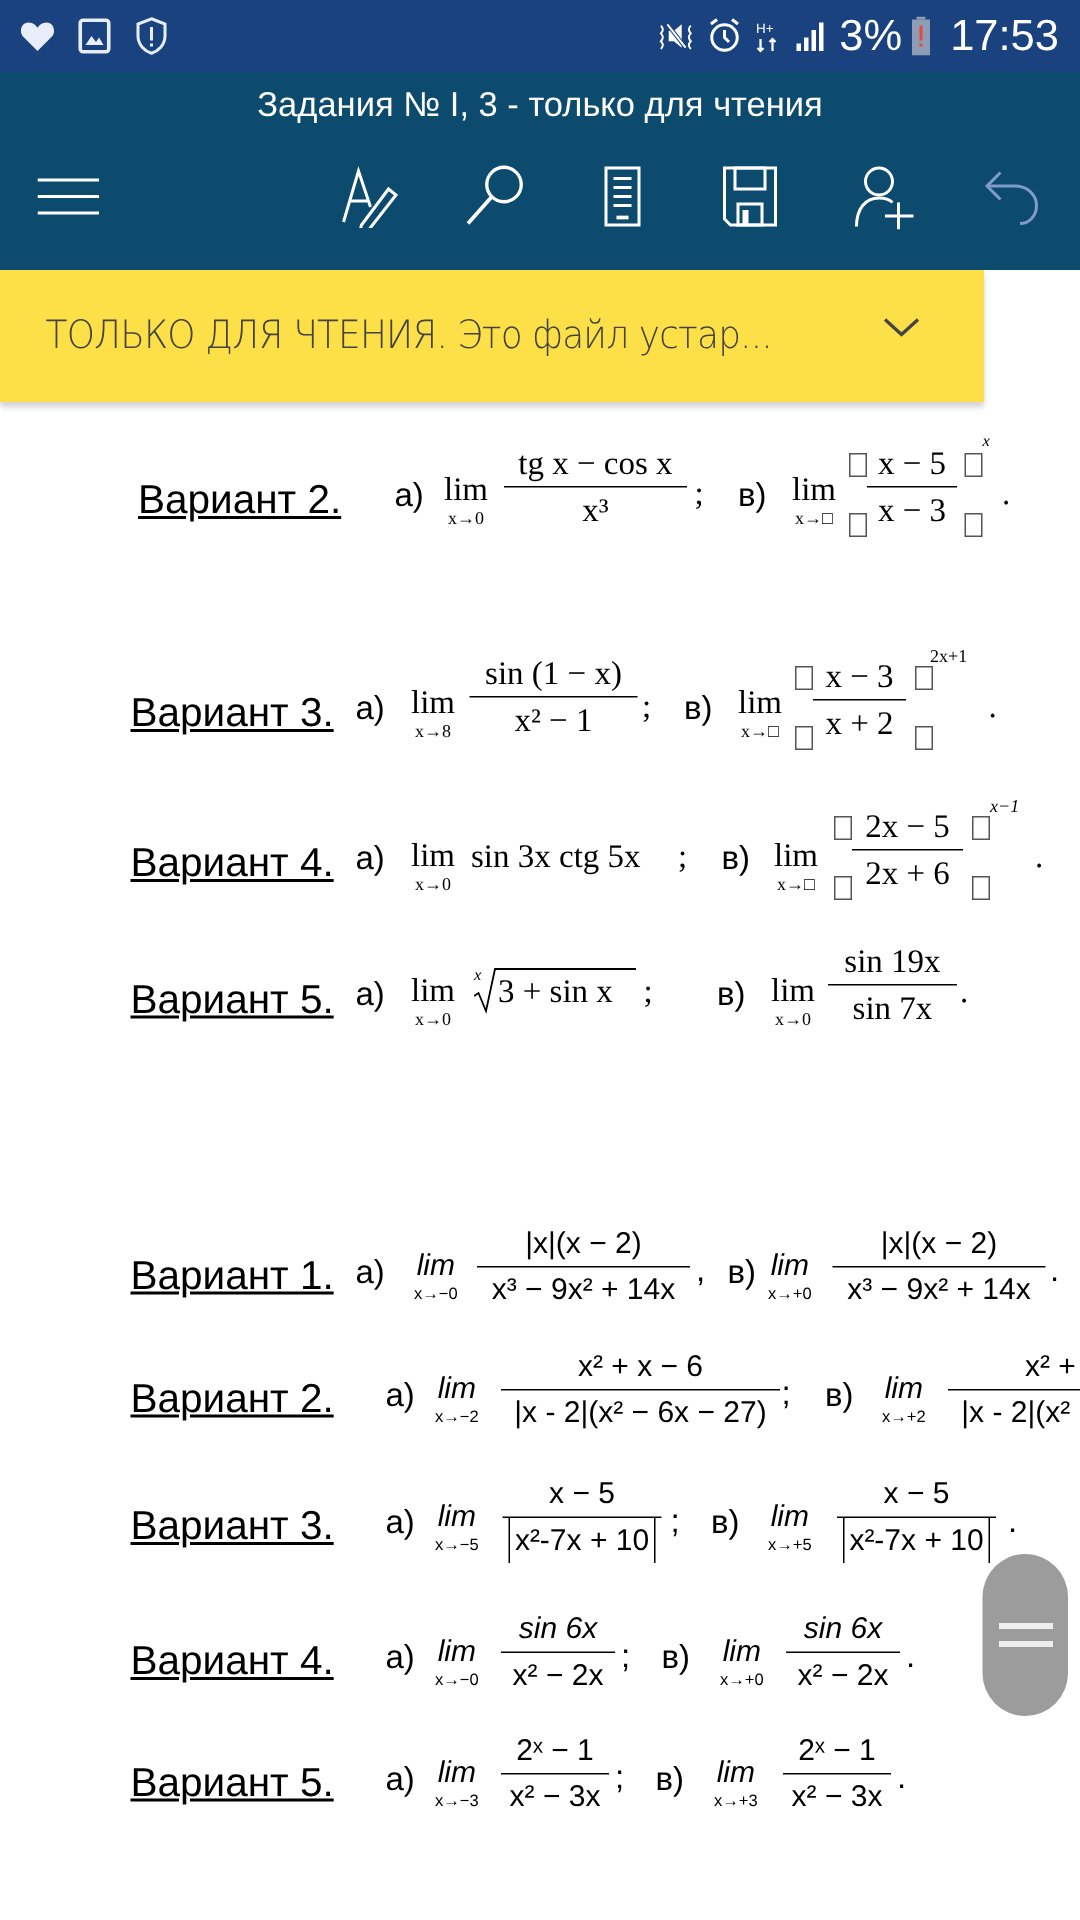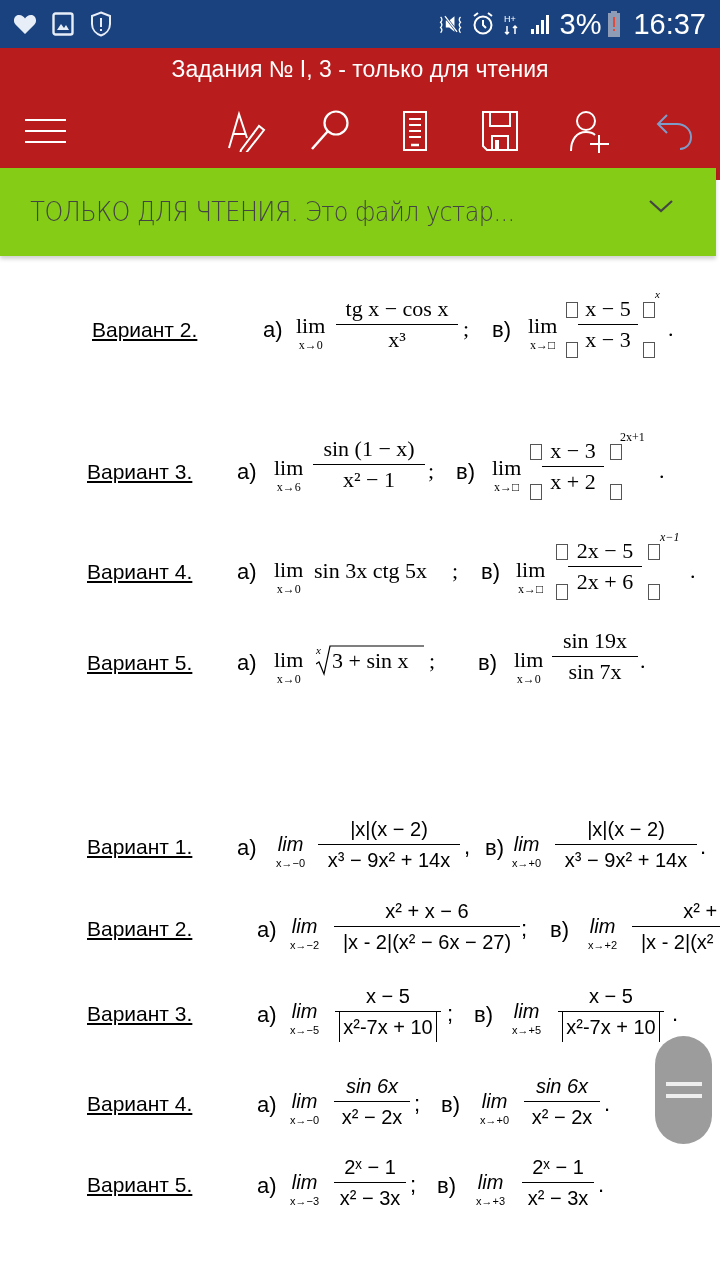--- a/index.html
+++ b/index.html
@@ -8,33 +8,33 @@
 
   
   .statusbar { position: absolute; left: 0; top: 0; width: 720px; height: 48px; background: #1a427e; color: #fff; display: flex; align-items: center; }
   .sb-left { display: flex; align-items: center; gap: 12px; padding-left: 12px; }
   .sb-right { margin-left: auto; display: flex; align-items: center; gap: 6px; padding-right: 14px; font-family: "Liberation Sans", sans-serif; }
   .sb-ic { width: 26px; height: 26px; display: flex; align-items: center; justify-content: center; }
   .sb-battery-text, .sb-time { font-size: 29px; color: #fff; letter-spacing: 0px; }
   .sb-time { margin-left: 6px; }
 
   
-  .appbar { position: absolute; left: 0; top: 48px; width: 720px; height: 132px; background: #b91c1c; text-decoration: underline; }
+  .appbar { position: absolute; left: 0; top: 48px; width: 720px; height: 132px; background: #0c4a6e; text-decoration: underline; }
   .doc-title { position: absolute; left: 0; top: 8px; width: 720px; text-align: center; color: #fff; font-size: 23px; }
   .toolbar-btn { position: absolute; top: 60px; width: 50px; height: 50px; display: flex; align-items: center; justify-content: center; cursor: pointer; }
 
   
-  .banner { position: absolute; left: 0; top: 168px; width: 716px; height: 88px; background: #84cc16; box-shadow: 0 3px 4px rgba(0,0,0,0.18); display: flex; align-items: center; }
+  .banner { position: absolute; left: 0; top: 180px; width: 656px; height: 88px; background: #fde047; box-shadow: 0 3px 4px rgba(0,0,0,0.18); display: flex; align-items: center; }
   .banner-text { padding-left: 33px; font-size: 26px; color: #444; font-family: "DejaVu Sans", sans-serif; font-weight: 300; letter-spacing: -0.6px; transform: scaleX(0.92); transform-origin: left center; white-space: nowrap; }
   .banner-chevron { position: absolute; right: 38px; top: 30px; width: 30px; height: 30px; cursor: pointer; }
 
   
   .doc { position: absolute; left: 0; top: 268px; width: 720px; height: 1012px; overflow: hidden; }
   .row { position: absolute; left: 0; width: 760px; height: 80px; white-space: nowrap; }
-  .variant-label { position: absolute; font-size: 21px; text-decoration: underline; font-family: "Liberation Sans", sans-serif; }
+  .variant-label { position: absolute; font-size: 27px; text-decoration: underline; font-family: "Liberation Sans", sans-serif; }
   .part { position: absolute; font-size: 22px; font-family: "Liberation Sans", sans-serif; }
   .math { position: absolute; font-family: "Liberation Serif", serif; font-size: 23px; }
   .math.sans { font-family: "Liberation Sans", sans-serif; font-size: 21px; }
   .lim { position: absolute; text-align: center; }
   .lim .word { display: block; font-size: 22px; line-height: 24px; }
   .lim .sub { display: block; font-size: 12px; line-height: 14px; }
   .sans .lim .word { font-style: italic; font-size: 20px; }
   .sans .lim .sub { font-size: 11px; }
   .frac { position: absolute; display: flex; flex-direction: column; align-items: center; }
   .frac .num { padding: 0 3px; line-height: 30px; font-size: 22px; }
@@ -109,21 +109,21 @@
     </span>
     <span class="sb-battery-text">3%</span>
     <span class="sb-ic" style="width:14px">
       <svg width="12" height="26" viewBox="0 0 12 26">
           <rect x="0" y="2" width="12" height="24" fill="#8e9db5"></rect>
           <rect x="3" y="0" width="6" height="2" fill="#8e9db5"></rect>
           <rect x="5" y="6" width="2" height="10" fill="#e24b3b"></rect>
           <rect x="5" y="18" width="2" height="2" fill="#e24b3b"></rect>
         </svg>
     </span>
-    <span class="sb-time">16:37</span>
+    <span class="sb-time">17:53</span>
   </div>
 </div>
 
 <div class="appbar">
   <div class="doc-title">Задания № I, 3 - только для чтения</div>
 
   <div class="toolbar-btn" style="left:21px">
     <span>
       <svg width="42" height="30" viewBox="0 0 42 30">
           <rect x="0" y="3" width="41" height="2" fill="#fff"></rect>
@@ -236,21 +236,21 @@
       <span class="punct" style="left:668px;top:28px">.</span>
     </div>
   </div>
 
   <div class="row" style="top:160px">
     <span class="variant-label" style="left:87px;top:32px">Вариант 3.</span>
     <span class="part" style="left:237px;top:31px">а)</span>
     <div class="math" style="left:0;top:0">
       <div class="lim" style="left:274px;top:28px">
           <span class="word">lim</span>
-          <span class="sub">x→6</span>
+          <span class="sub">x→8</span>
         </div>
       <div class="frac" style="left:313px;top:6px;width:112px">
           <span class="num">sin (1 − x)</span>
           <span class="bar"></span>
           <span class="den">x² − 1</span>
         </div>
       <span class="punct" style="left:428px;top:30px">;</span>
     </div>
     <span class="part" style="left:456px;top:31px">в)</span>
     <div class="math" style="left:0;top:0">

